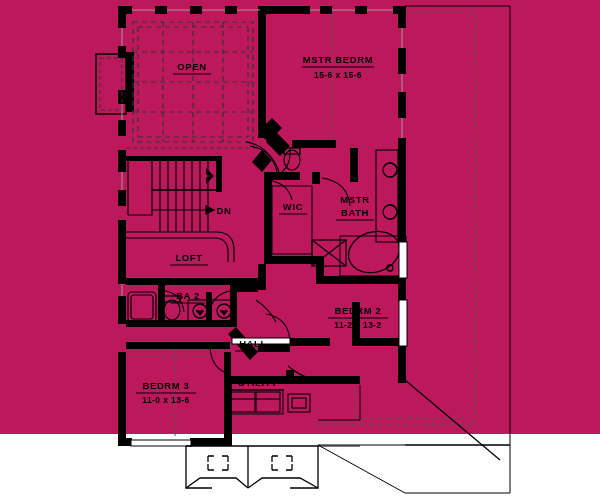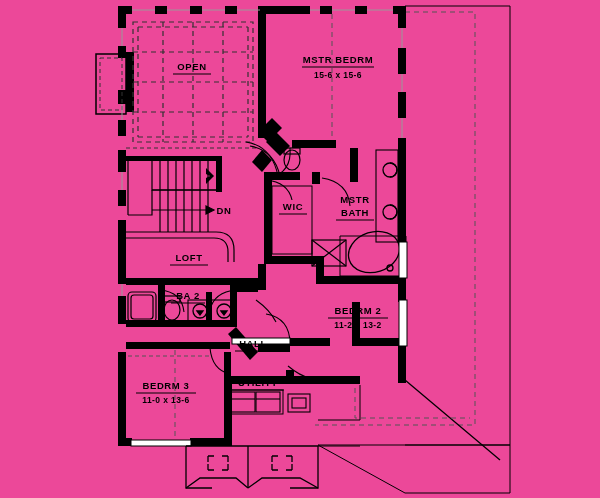--- a/index.html
+++ b/index.html
@@ -1,18 +1,18 @@
 <!DOCTYPE html>
 <html><head>
 <meta charset="utf-8">
 <style>
   html,body{margin:0;padding:0;background:#ffffff;}
   body{width:600px;height:498px;overflow:hidden;
        font-family:"Liberation Sans",sans-serif;}
-  #plan-wrap{position:relative;width:600px;height:498px;background:#ec4899;}
+  #plan-wrap{position:relative;width:600px;height:434px;background:#be185d;}
   svg{display:block;}
   .rm-label{font-family:"Liberation Sans",sans-serif;font-weight:bold;
             fill:#000;text-anchor:middle;}
   .rm-name{font-size:9.5px;letter-spacing:0.6px;}
   .rm-dim{font-size:8.5px;letter-spacing:0.4px;}
 </style>
 </head>
 <body>
 
 <div id="plan-wrap">

